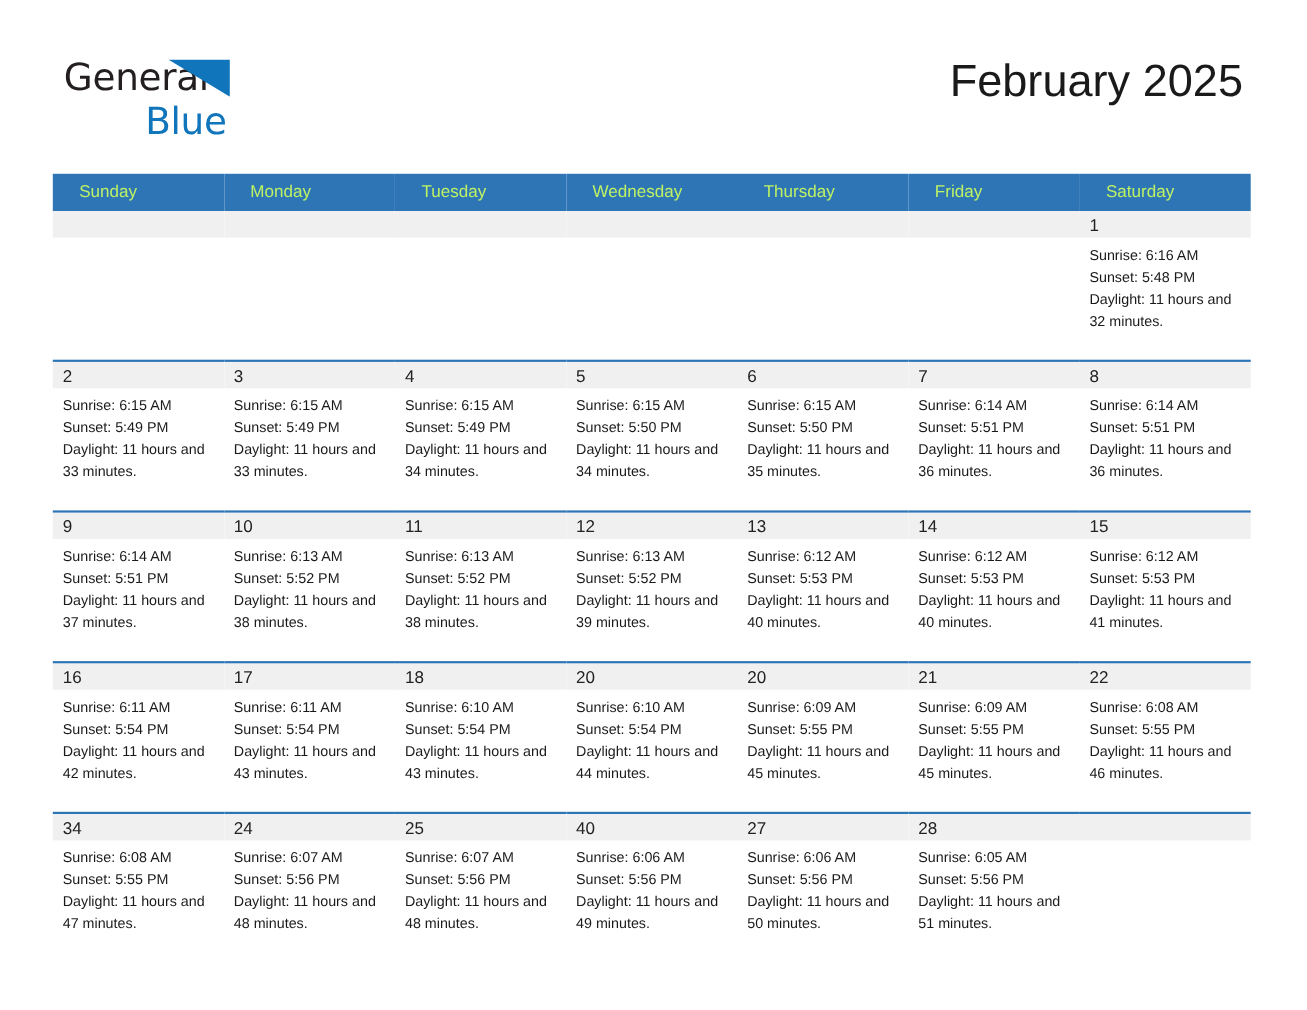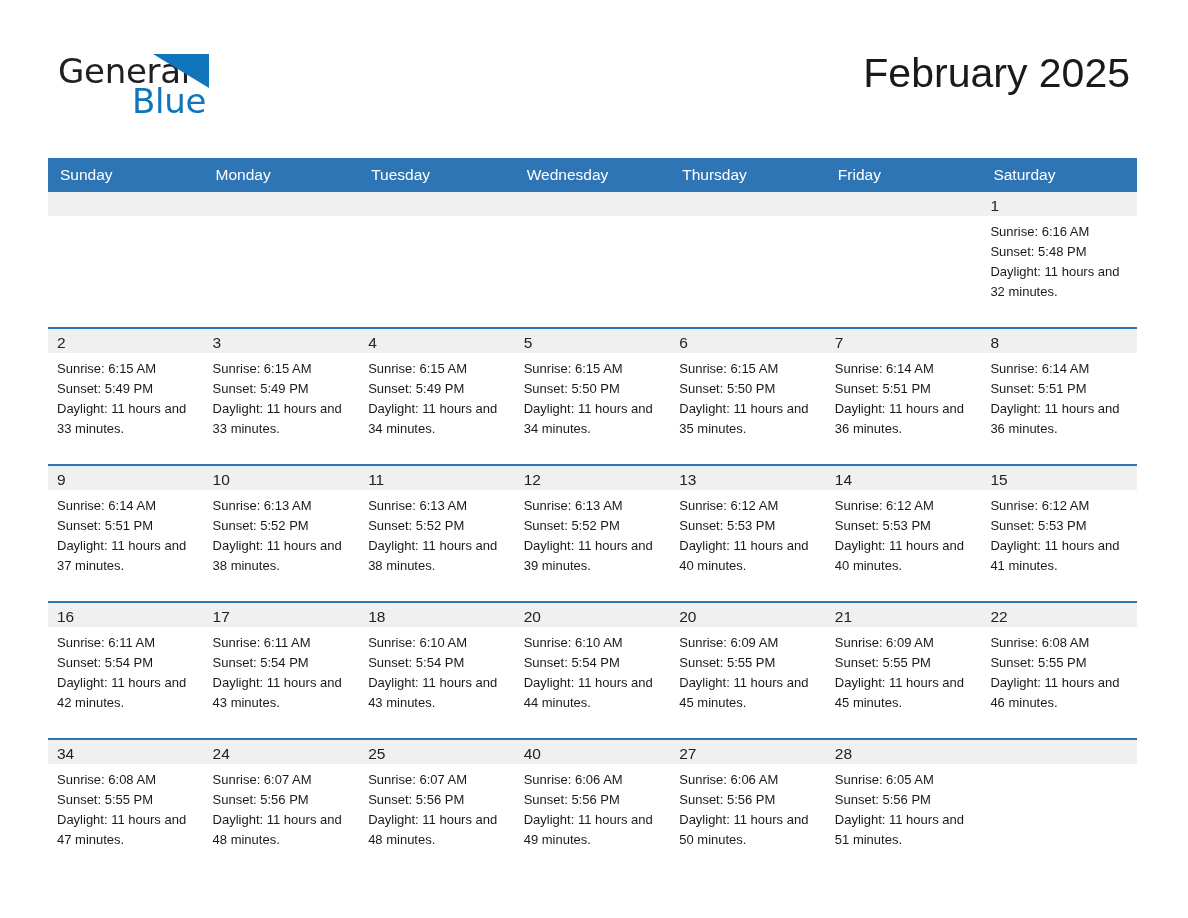--- a/index.html
+++ b/index.html
@@ -44,21 +44,21 @@
     font-size: 34px;
     line-height: 38px;
     color: #231f20;
     letter-spacing: -0.3px;
     font-family: "DejaVu Sans", sans-serif;
     font-weight: 400;
   }
   .logo-blue {
     position: absolute;
     left: 74px;
-    top: 30px;
+    top: 40px;
     font-size: 34px;
     line-height: 38px;
     color: #1175bb;
     letter-spacing: -0.3px;
     font-family: "DejaVu Sans", sans-serif;
     font-weight: 400;
   }
   .logo-tri-svg {
     position: absolute;
     left: 95px;
@@ -96,26 +96,26 @@
     top: 158px;
     width: 1089px;
   }
   .cal-table {
     width: 1089px;
     border-collapse: collapse;
     table-layout: fixed;
   }
   .cal-table th {
     background: #2e75b6;
-    color: #ffffff;
+    color: #bef264;
     font-weight: 400;
     font-size: 15.5px;
     line-height: 19px;
     text-align: left;
-    padding: 7px 0 8px 12px;
+    padding: 7px 0 8px 24px;
     height: 17px;
     font-family: "Liberation Sans", sans-serif;
   }
   .cal-table td {
     vertical-align: top;
     padding: 0;
     height: 135px;
     border-top: 2px solid #2e75b6;
     background: #ffffff;
   }

